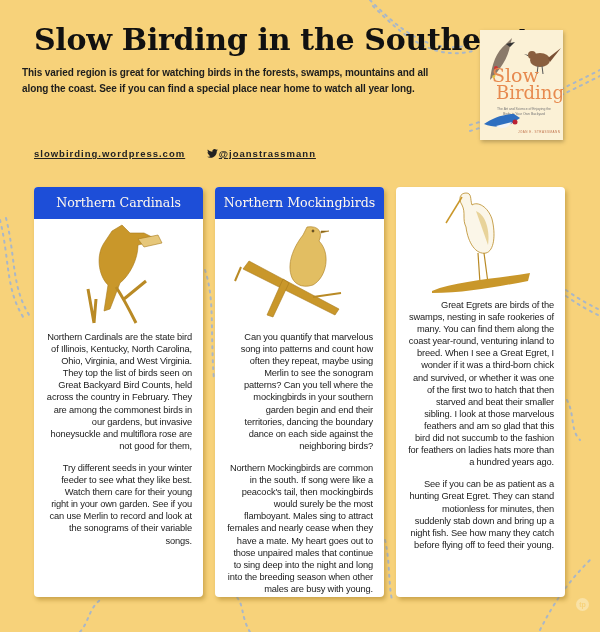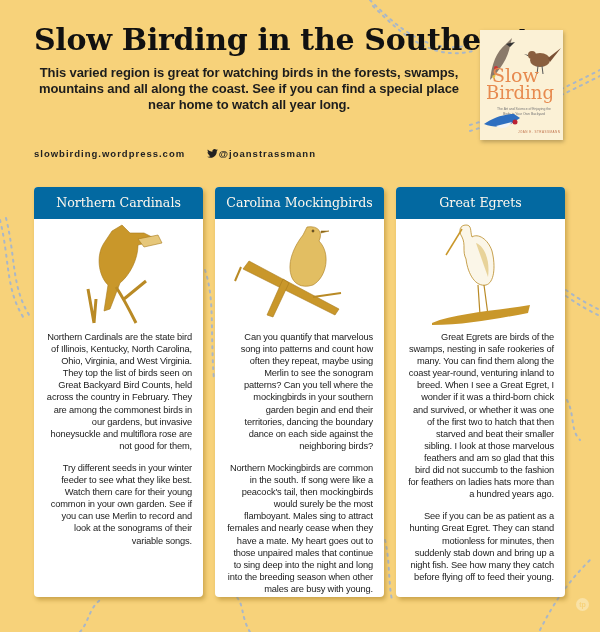--- a/index.html
+++ b/index.html
@@ -9,43 +9,43 @@
     font-family:"Liberation Sans", sans-serif;
     color:#1b1b1b;
   }
   .trail { position:absolute; left:0; top:0; width:600px; height:632px; pointer-events:none; }
   .title {
     position:absolute; left:34px; top:22px; margin:0;
     font-family:"DejaVu Serif", serif; font-weight:bold; font-size:30px; letter-spacing:-0.3px;
     color:#111;
   }
   .intro {
-    position:absolute; left:34px; top:65px; width:430px; margin:0;
-    font-family:"Liberation Sans", sans-serif; font-weight:bold; font-size:13px; line-height:16px;
-    color:#1d1d1d; letter-spacing:-0.1px;text-align:center;
+    position:absolute; left:22px; top:65px; width:430px; margin:0;
+    font-family:"Liberation Sans", sans-serif; font-weight:bold; font-size:10px; line-height:16px;
+    color:#1d1d1d; letter-spacing:-0.1px;
   }
   .links { position:absolute; left:34px; top:148px; font-size:9.5px; font-weight:bold; letter-spacing:1px; color:#222; }
-  .links span { margin-right:18px; }
+  .links span { margin-right:18px;text-decoration:underline; }
   .tw { display:inline-block; vertical-align:-1px; margin-right:1px; }
   .book {
     position:absolute; left:480px; top:30px; width:83px; height:110px;
     background:#fbf1d6; box-shadow:1px 2px 4px rgba(0,0,0,0.25);
     font-family:"DejaVu Serif", serif; overflow:hidden;
   }
   .book .bt1 { position:absolute; left:12px; top:34px; font-size:19px; color:#e78a4f;text-align:center; }
-  .book .bt2 { position:absolute; left:6px; top:52px; font-size:18px; color:#e78a4f; }
+  .book .bt2 { position:absolute; left:16px; top:52px; font-size:18px; color:#e78a4f; }
   .book .sub { position:absolute; left:16px; top:77px; width:56px; font-size:3.4px; line-height:4.5px; color:#777; text-align:center; font-family:"Liberation Sans", sans-serif; }
   .book .auth { position:absolute; left:38px; top:100px; font-size:3px; letter-spacing:0.5px; color:#c0714a; font-family:"Liberation Sans", sans-serif; }
   .card {
     position:absolute; top:187px; width:169px; height:410px;
     background:#fff; border-radius:4px; overflow:hidden;
     box-shadow:2px 3px 4px rgba(150,110,20,0.45);
   }
   .card-h {
-    height:32px; background:#0369a1; color:#fff8ee;
+    height:32px; background:#1d4ed8; color:#fff8ee;
     font-family:"DejaVu Serif", serif; font-size:12.6px; text-align:center; line-height:32px;
   }
   .bird { height:112px; position:relative; }
   .bird svg { position:absolute; left:0; top:0; }
   .card p {
     margin:0 0 10px 0; padding:0 11px 0 12px;
     font-family:"Liberation Sans", sans-serif; font-size:9.3px; line-height:12.1px; color:#222;
     letter-spacing:-0.15px;
     text-align:right;
   }
@@ -117,44 +117,43 @@
     <svg width="169" height="112" viewBox="0 0 169 112">
       <g fill="#c9972a" stroke="#a77a1c" stroke-width="0.6">
         <path d="M78 12 L 88 6 L 96 14 L 110 14 L 122 20 L 112 24 L 104 26 C 104 40, 96 56, 86 64 L 76 90 L 70 92 L 74 66 C 64 56, 62 36, 70 24 Z"></path>
         <path d="M104 20 L 124 16 L 128 24 L 110 28 Z" fill="#e6c77a"></path>
         <path d="M54 70 L 60 104 M 62 80 L 60 104" stroke="#b98a25" stroke-width="3" fill="none"></path>
         <path d="M82 68 C 90 80, 96 92, 102 104 M 90 80 L 112 62" stroke="#b98a25" stroke-width="3" fill="none"></path>
       </g>
     </svg>
   </div>
   <p>Northern Cardinals are the state bird of Illinois, Kentucky, North Carolina, Ohio, Virginia, and West Virginia. They top the list of birds seen on Great Backyard Bird Counts, held across the country in February.  They are among the commonest birds in our gardens, but invasive honeysuckle and multiflora rose are not good for them,</p>
-  <p>Try different seeds in your winter feeder to see what they like best. Watch them care for their young common in your own garden. See if you can use Merlin to record and look at the sonograms of their variable songs.</p>
+  <p>Try different seeds in your winter feeder to see what they like best. Watch them care for their young right in your own garden. See if you can use Merlin to record and look at the sonograms of their variable songs.</p>
 </div>
 
 <div class="card" style="left:215px;">
-  <div class="card-h">Carolina Mockingbirds</div>
+  <div class="card-h">Northern Mockingbirds</div>
   <div class="bird">
     <svg width="169" height="112" viewBox="0 0 169 112">
       <g fill="#c9972a" stroke="#a77a1c" stroke-width="0.6">
         <path d="M28 50 L 120 96 L 124 90 L 34 42 Z"></path>
         <path d="M68 60 L 52 96 L 58 98 L 74 64 Z"></path>
         <path d="M98 78 L 126 74" stroke="#b98a25" stroke-width="2" fill="none"></path>
         <path d="M26 48 L 20 62" stroke="#b98a25" stroke-width="2" fill="none"></path>
         <path d="M92 8 C 104 6, 108 14, 104 22 C 116 34, 112 58, 98 66 C 86 70, 78 64, 76 56 C 72 42, 80 26, 88 16 Z" fill="#e2be62"></path>
         <circle cx="98" cy="12" r="1.2" fill="#333"></circle>
         <path d="M106 12 L 114 12 L 106 14 Z" fill="#7a5a15"></path>
       </g>
     </svg>
   </div>
   <p>Can you quantify that marvelous song into patterns and count how often they repeat, maybe using Merlin to see the sonogram patterns? Can you tell where the mockingbirds in your southern garden begin and end their territories, dancing the boundary dance on each side against the neighboring birds?</p>
   <p>Northern Mockingbirds are common in the south. If song were like a peacock's tail, then mockingbirds would surely be the most flamboyant. Males sing to attract females and nearly cease when they have a mate.  My heart goes out to those unpaired males that continue to sing deep into the night and long into the breeding season when other males are busy with young.</p>
 </div>
 
 <div class="card" style="left:396px;">
-  <div class="card-h">Great Egrets</div>
   <div class="bird">
     <svg width="169" height="112" viewBox="0 0 169 112">
       <g stroke="#b98a25" stroke-width="0.8" fill="none">
         <path d="M70 6 C 64 6, 62 12, 66 18 C 70 26, 66 32, 70 40 C 72 56, 80 68, 90 66 C 98 64, 100 48, 96 32 C 92 20, 82 14, 76 18 C 74 12, 76 6, 70 6 Z" fill="#fbf6e8"></path>
         <path d="M80 24 C 90 28, 94 44, 92 58" fill="#e8d39a" stroke="none"></path>
         <path d="M66 10 L 50 36" stroke="#c9972a" stroke-width="1.5"></path>
         <path d="M82 66 L 84 96 M 88 66 L 92 96" stroke-width="1.2"></path>
       </g>
       <path d="M36 104 C 60 94, 100 92, 134 86 L 132 94 C 100 100, 70 106, 36 106 Z" fill="#c9972a"></path>
     </svg>

